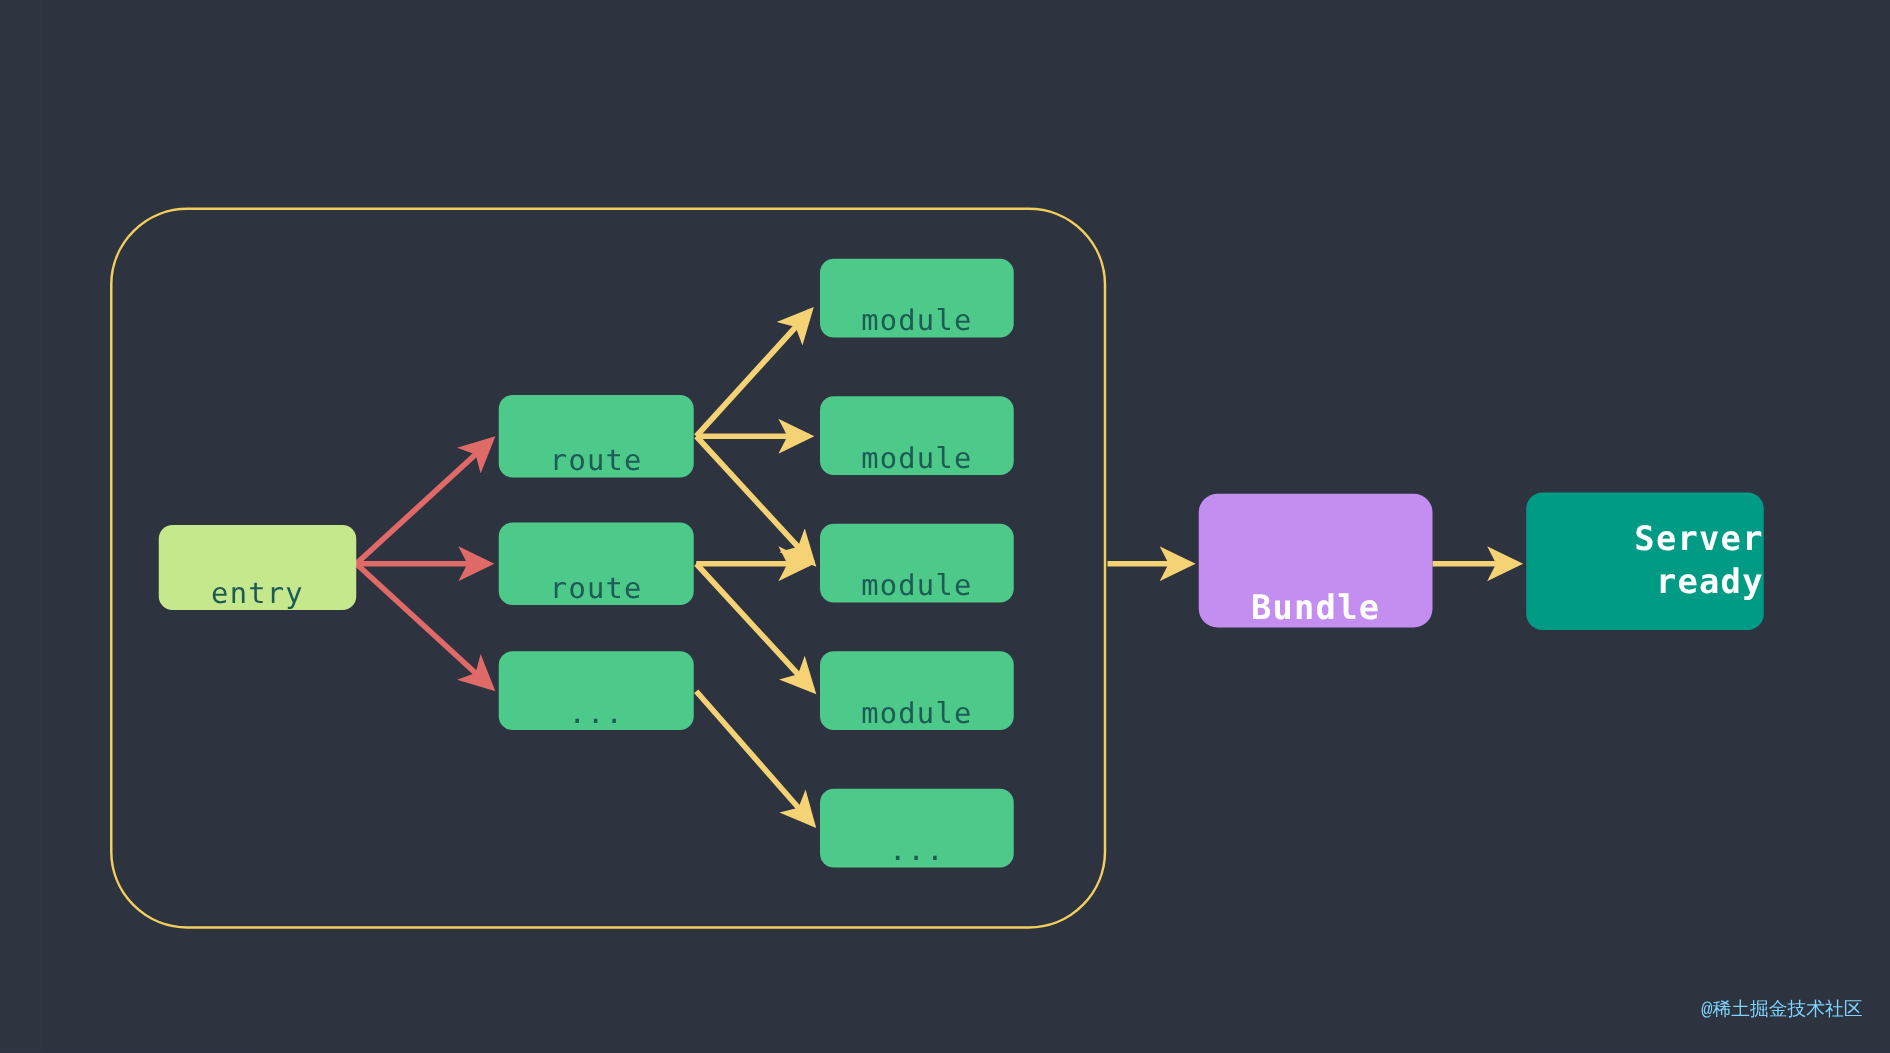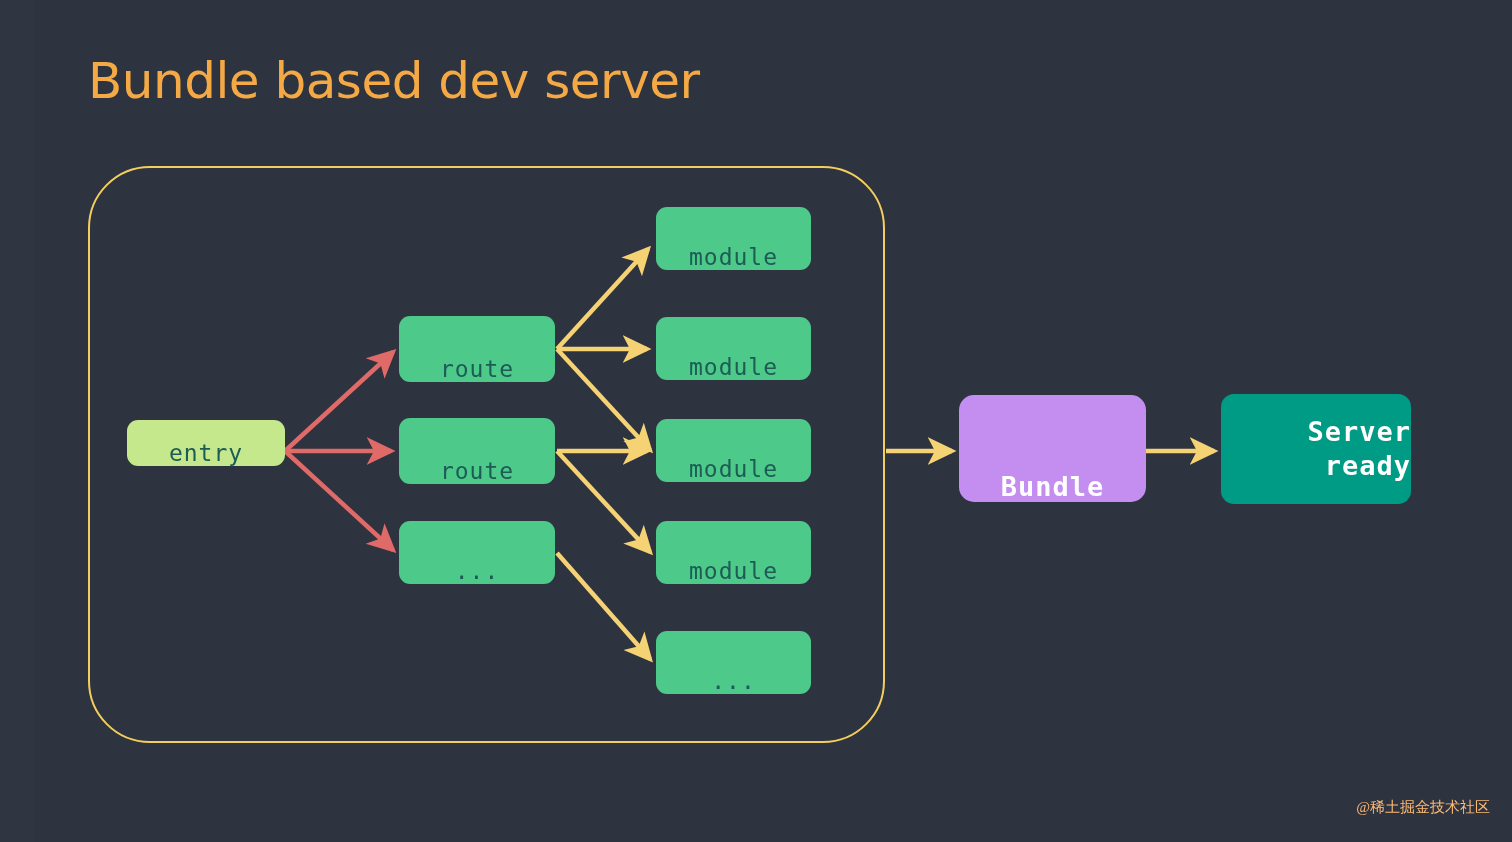--- a/index.html
+++ b/index.html
@@ -81,33 +81,32 @@
     left: 0; top: 0;
     width: 1512px;
     height: 842px;
     pointer-events: none;
   }
   #watermark {
     position: absolute;
     right: 22px;
     bottom: 25px;
     font-size: 15px;
-    color: #fdba74;
-    font-family: Liberation Serif, serif;
+    color: #7dd3fc;
+    font-family: Liberation Mono, monospace;
     white-space: nowrap;
   }
 </style>
 </head>
 <body>
 
 <div id="stage">
 
   <div id="edge-strip"></div>
 
-  <div id="title">Bundle based dev server</div>
 
   <div id="group-box"></div>
 
   <svg id="arrows" viewBox="0 0 1512 842" width="1512" height="842">
     <defs>
       <marker id="head-red" markerWidth="7" markerHeight="7" refX="5.4" refY="3.5" orient="auto" markerUnits="strokeWidth">
         <path d="M0,0.4 L6.4,3.5 L0,6.6 L1.6,3.5 Z" fill="#e06a68"></path>
       </marker>
       <marker id="head-yellow" markerWidth="7" markerHeight="7" refX="5.4" refY="3.5" orient="auto" markerUnits="strokeWidth">
         <path d="M0,0.4 L6.4,3.5 L0,6.6 L1.6,3.5 Z" fill="#f5d273"></path>
@@ -147,21 +146,21 @@
 
     <g>
       <path d="M886,451 L952,451" stroke="#f5d273" stroke-width="4.5" fill="none" marker-end="url(#head-yellow)"></path>
     </g>
 
     <g>
       <path d="M1146,451 L1214,451" stroke="#f5d273" stroke-width="4.5" fill="none" marker-end="url(#head-yellow)"></path>
     </g>
   </svg>
 
-  <div class="node entry" style="left:127px; top:420px; width:158px; height:46px;">
+  <div class="node entry" style="left:127px; top:420px; width:158px; height:68px;">
     <span>entry</span>
   </div>
 
   <div class="node green" style="left:399px; top:316px; width:156px; height:66px;">
     <span>route</span>
   </div>
 
   <div class="node green" style="left:399px; top:418px; width:156px; height:66px;">
     <span>route</span>
   </div>

